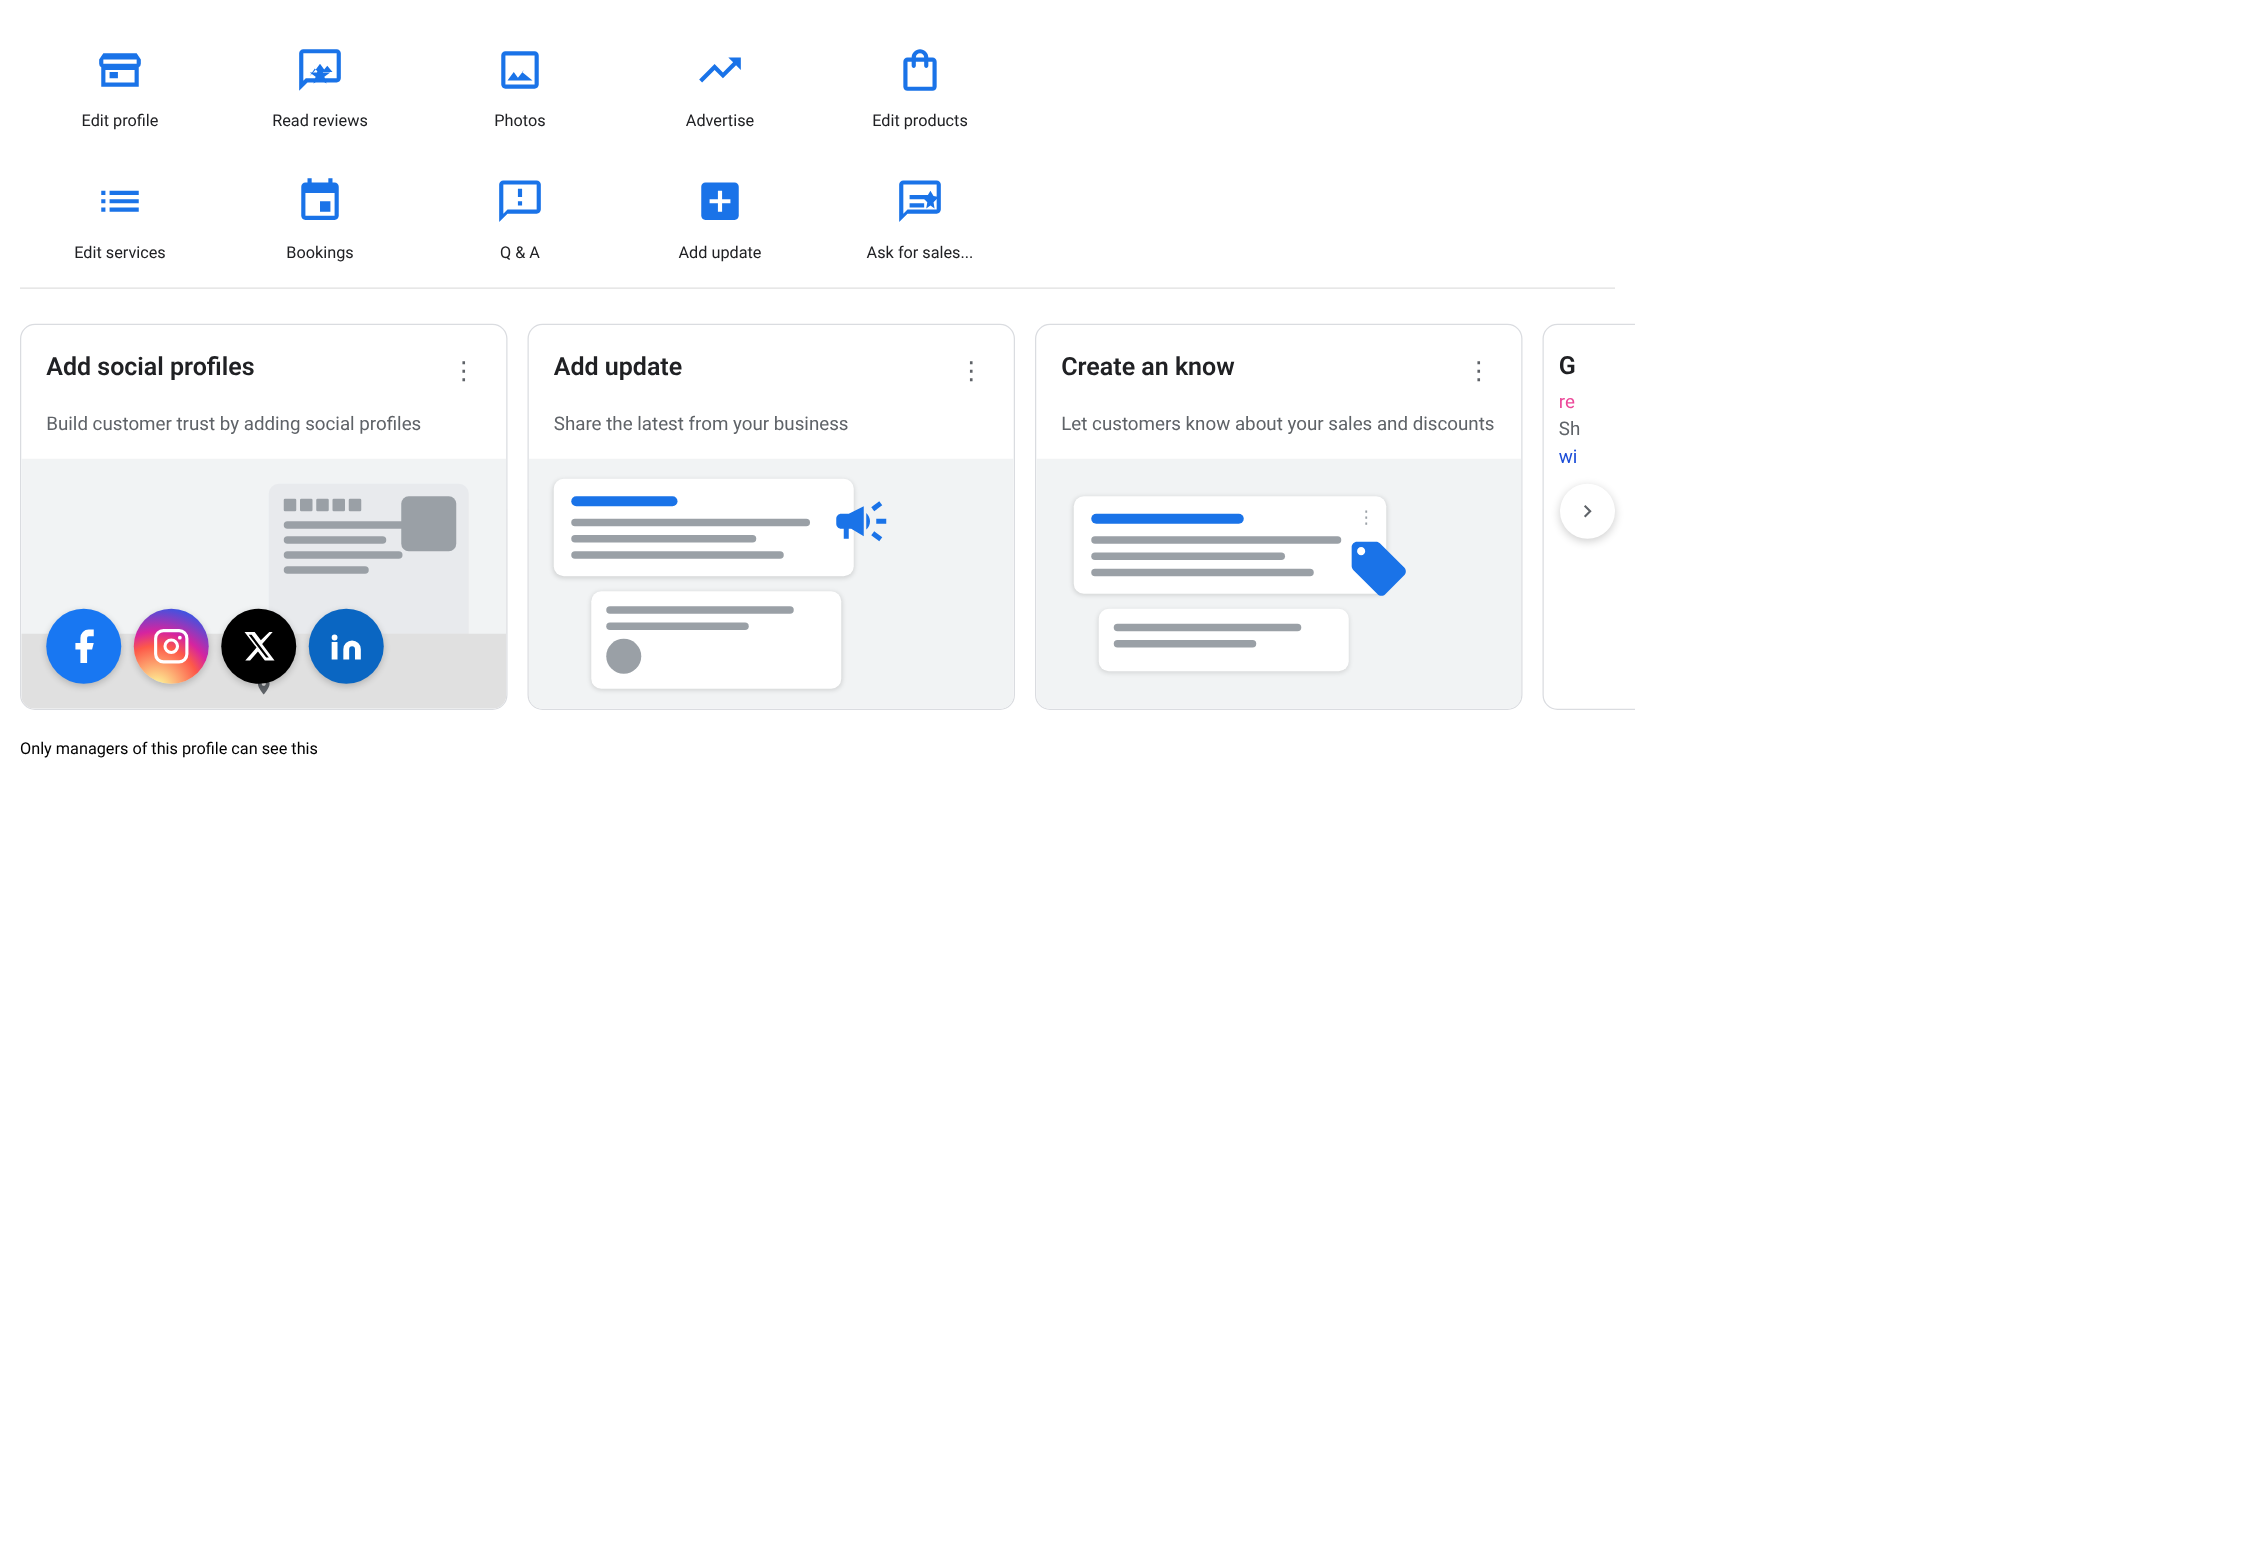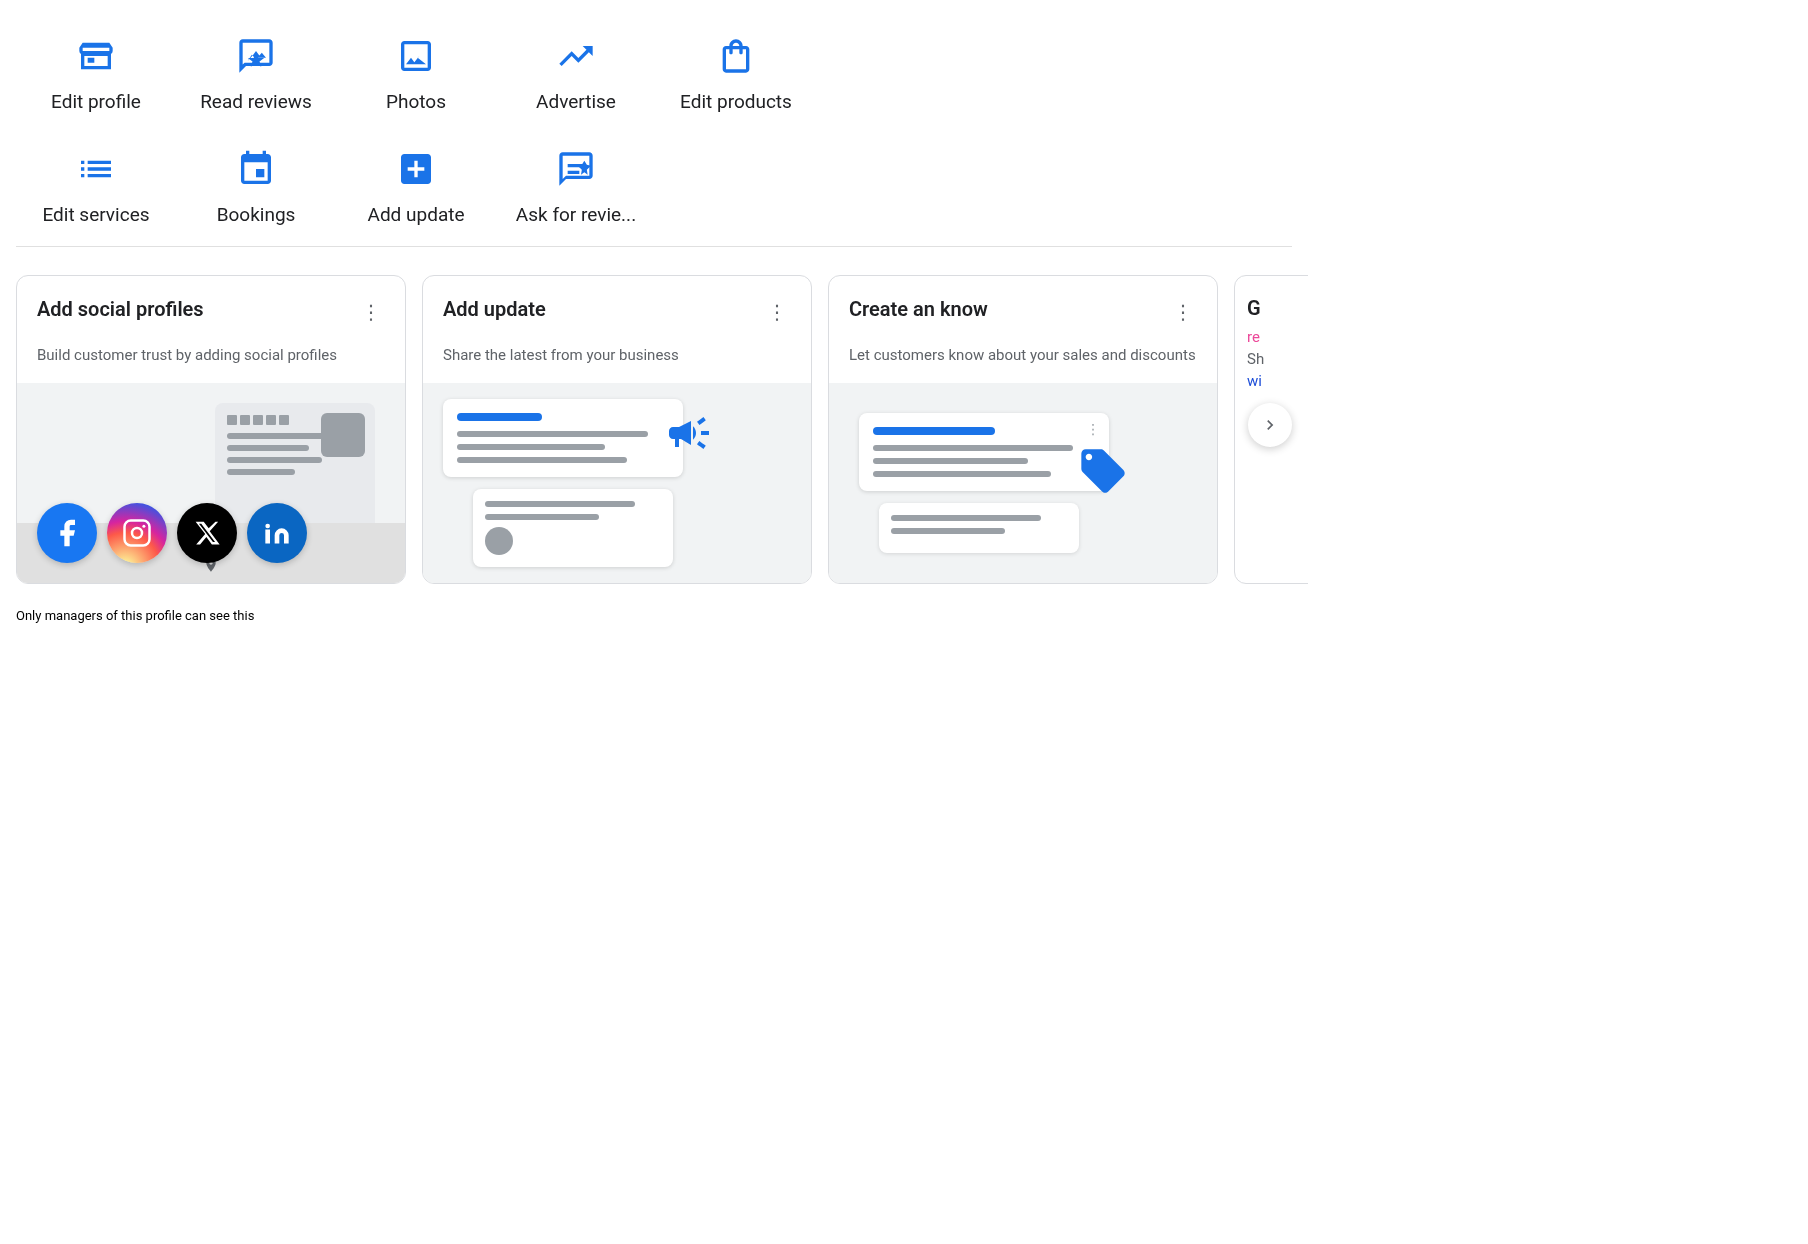--- a/index.html
+++ b/index.html
@@ -38,21 +38,21 @@
       justify-content: center;
     }
 
     .quick-action-icon svg {
       width: 40px;
       height: 40px;
       fill: #1a73e8;
     }
 
     .quick-action-label {
-      font-size: 19px;
+      font-size: 13px;
       color: #202124;
       text-align: center;
       font-weight: 400;
     }
 
     .divider {
       height: 1px;
       background: #e0e0e0;
       margin: 4px 16px;
     }
@@ -254,39 +254,47 @@
 
   <div class="quick-action-item">
     <div class="quick-action-icon">
       <svg viewBox="0 0 24 24" xmlns="http://www.w3.org/2000/svg">
         <path d="M17 12h-5v5h5v-5zM16 1v2H8V1H6v2H5c-1.11 0-1.99.9-1.99 2L3 19c0 1.1.89 2 2 2h14c1.1 0 2-.9 2-2V5c0-1.1-.9-2-2-2h-1V1h-2zm3 18H5V8h14v11z"></path>
       </svg>
     </div>
     <span class="quick-action-label">Bookings</span>
   </div>
 
+  <div class="quick-action-item">
+    <div class="quick-action-icon">
+      <svg viewBox="0 0 24 24" xmlns="http://www.w3.org/2000/svg">
+        <path d="M20 2H4c-1.1 0-2 .9-2 2v18l4-4h14c1.1 0 2-.9 2-2V4c0-1.1-.9-2-2-2zm0 14H6l-2 2V4h16v12zm-9-4h2v2h-2zm0-6h2v4h-2z"></path>
+      </svg>
+    </div>
+    <span class="quick-action-label">Q &amp; A</span>
+  </div>
 
   <div class="quick-action-item">
     <div class="quick-action-icon">
       <svg viewBox="0 0 24 24" xmlns="http://www.w3.org/2000/svg">
         <path d="M19 3H5c-1.1 0-2 .9-2 2v14c0 1.1.9 2 2 2h14c1.1 0 2-.9 2-2V5c0-1.1-.9-2-2-2zm-2 10h-4v4h-2v-4H7v-2h4V7h2v4h4v2z"></path>
       </svg>
     </div>
     <span class="quick-action-label">Add update</span>
   </div>
 
   <div class="quick-action-item">
     <div class="quick-action-icon">
       <svg viewBox="0 0 24 24" xmlns="http://www.w3.org/2000/svg">
         <path d="M20 2H4c-1.1 0-2 .9-2 2v18l4-4h14c1.1 0 2-.9 2-2V4c0-1.1-.9-2-2-2zm0 14H6l-2 2V4h16v12z"></path>
         <path d="M7 9h10v2H7zm0 4h7v2H7z" fill="#1a73e8"></path>
         <path d="M17 7l1.5 2.5L21 10l-2.5 2.5.5 3L17 14l-2 1.5.5-3L13 10l2.5-.5z" fill="#1a73e8"></path>
       </svg>
     </div>
-    <span class="quick-action-label">Ask for revie...</span>
+    <span class="quick-action-label">Ask for sales...</span>
   </div>
 </div>
 
 <div class="divider"></div>
 
 <div class="cards-section" style="position: relative;">
 
   <div class="card">
     <div class="card-content">
       <div class="card-header">

